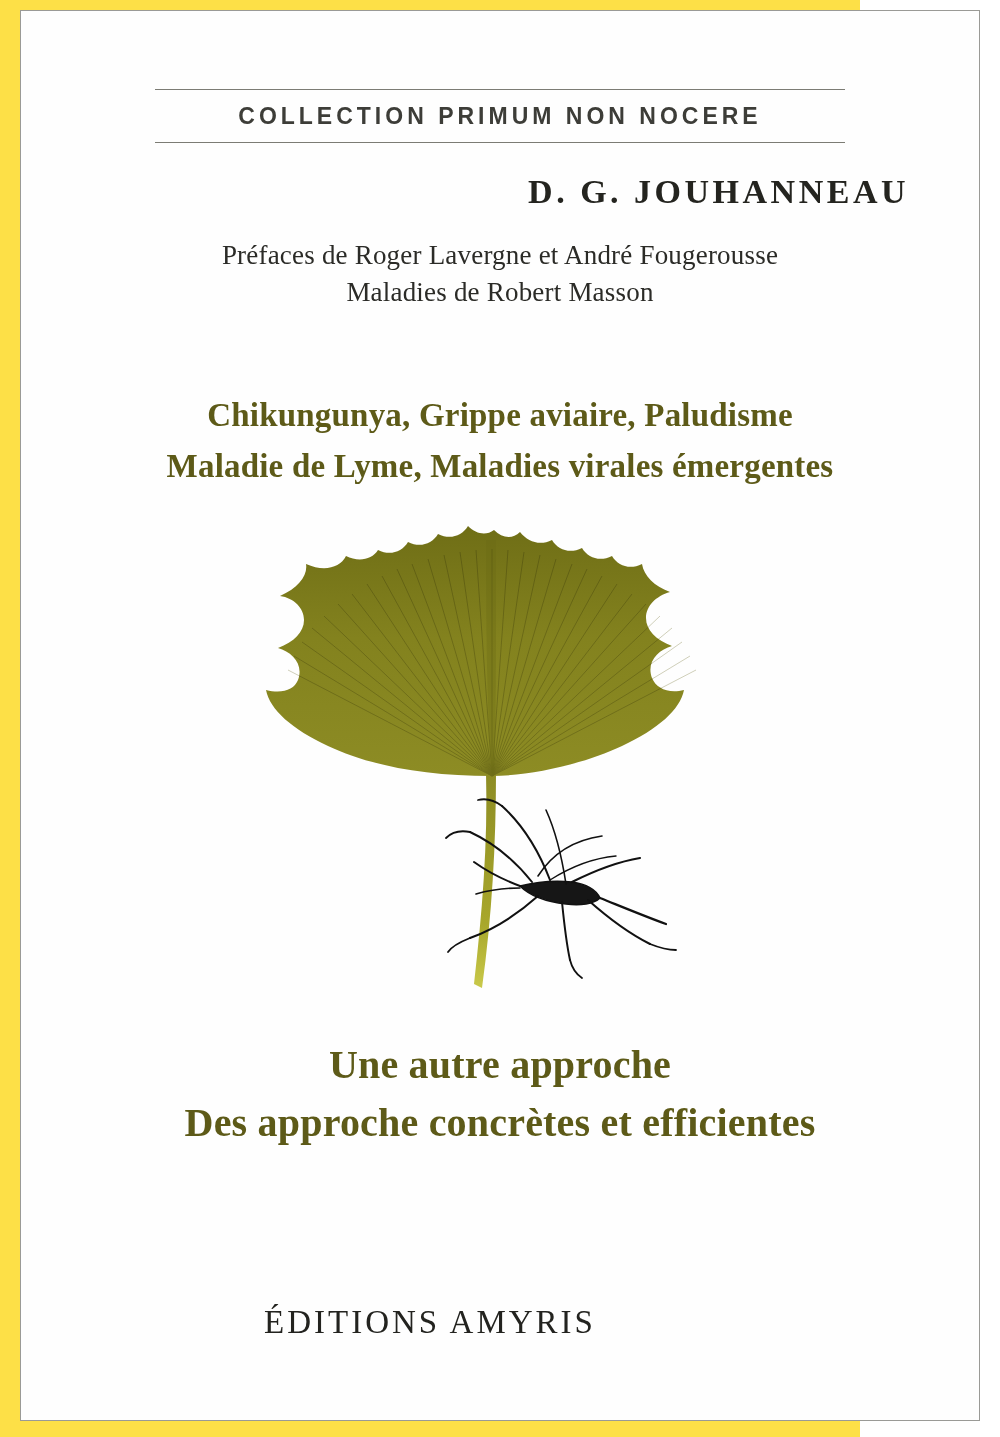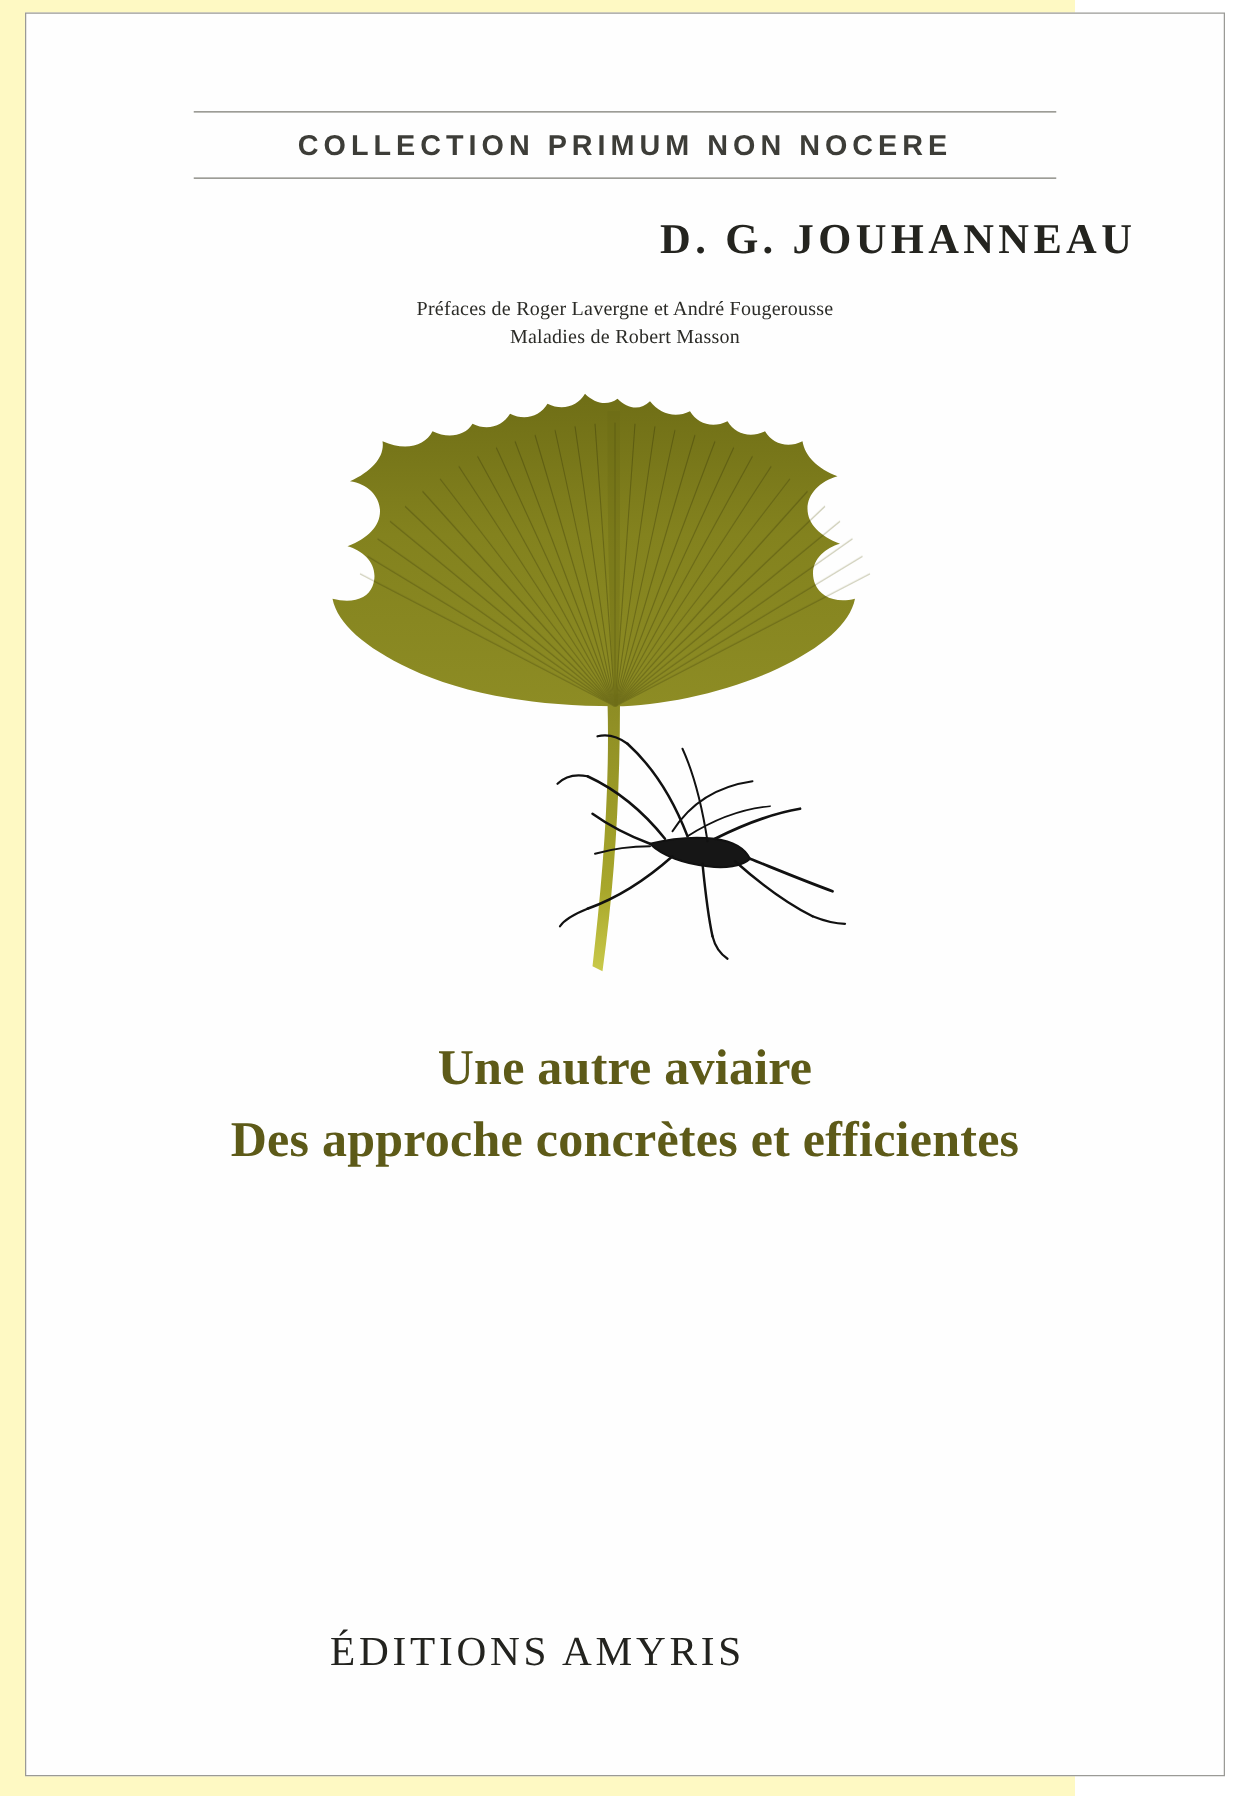--- a/index.html
+++ b/index.html
@@ -12,21 +12,21 @@
     height: 1437px;
     font-family: "Liberation Serif", serif;
     color: #1a1a1a;
     overflow: hidden;
   }
 
   .cover {
     position: relative;
     width: 860px;
     height: 1437px;
-    background: #fef9c3;
+    background: #fde047;
     box-sizing: border-box;
   }
 
   
   .cover-frame {
     position: absolute;
     left: 20px;
     top: 10px;
     width: 960px;
     height: 1411px;
@@ -77,21 +77,21 @@
     font-weight: bold;
     font-size: 34px;
     letter-spacing: 3.5px;
     color: #24241f;
   }
 
   
   .prefaces {
     margin-top: 26px;
     text-align: center;
-    font-size: 16px;
+    font-size: 27px;
     line-height: 1.38;
     color: #2b2b27;
     letter-spacing: 0.2px;
   }
 
   
   .subjects {
     margin-top: 78px;
     text-align: center;
     color: #5d5a18;
@@ -150,20 +150,24 @@
       <div class="rule bottom"></div>
     </div>
 
     <div class="author">D. G. JOUHANNEAU</div>
 
     <div class="prefaces">
       <div>Préfaces de Roger Lavergne et André Fougerousse</div>
       <div>Maladies de Robert Masson</div>
     </div>
 
+    <div class="subjects">
+      <div class="line">Chikungunya, Grippe aviaire, Paludisme</div>
+      <div class="line">Maladie de Lyme, Maladies virales émergentes</div>
+    </div>
 
     <div class="illustration">
       <svg width="560" height="500" viewBox="0 0 560 500" xmlns="http://www.w3.org/2000/svg">
         <defs>
           <linearGradient id="leafGrad" x1="0" y1="0" x2="0" y2="1">
             <stop offset="0%" stop-color="#6f6e16"></stop>
             <stop offset="45%" stop-color="#83821e"></stop>
             <stop offset="100%" stop-color="#8d8c24"></stop>
           </linearGradient>
           <linearGradient id="stemGrad" x1="0" y1="0" x2="0" y2="1">
@@ -265,20 +269,20 @@
           <path d="M250 424 C240 428 232 432 228 438" stroke-width="1.8"></path>
           <path d="M342 388 C344 408 346 428 350 446" stroke-width="2"></path>
           <path d="M350 446 C352 454 356 460 362 464" stroke-width="1.8"></path>
           <path d="M368 386 C386 402 406 418 430 430" stroke-width="2"></path>
           <path d="M430 430 C440 434 448 436 456 436" stroke-width="1.8"></path>
         </g>
       </svg>
     </div>
 
     <div class="tagline">
-      <div class="line">Une autre aviaire</div>
+      <div class="line">Une autre approche</div>
       <div class="line">Des approche concrètes et efficientes</div>
     </div>
 
   </div>
 
   <div class="publisher">ÉDITIONS AMYRIS</div>
 </div>
 
 </body></html>

